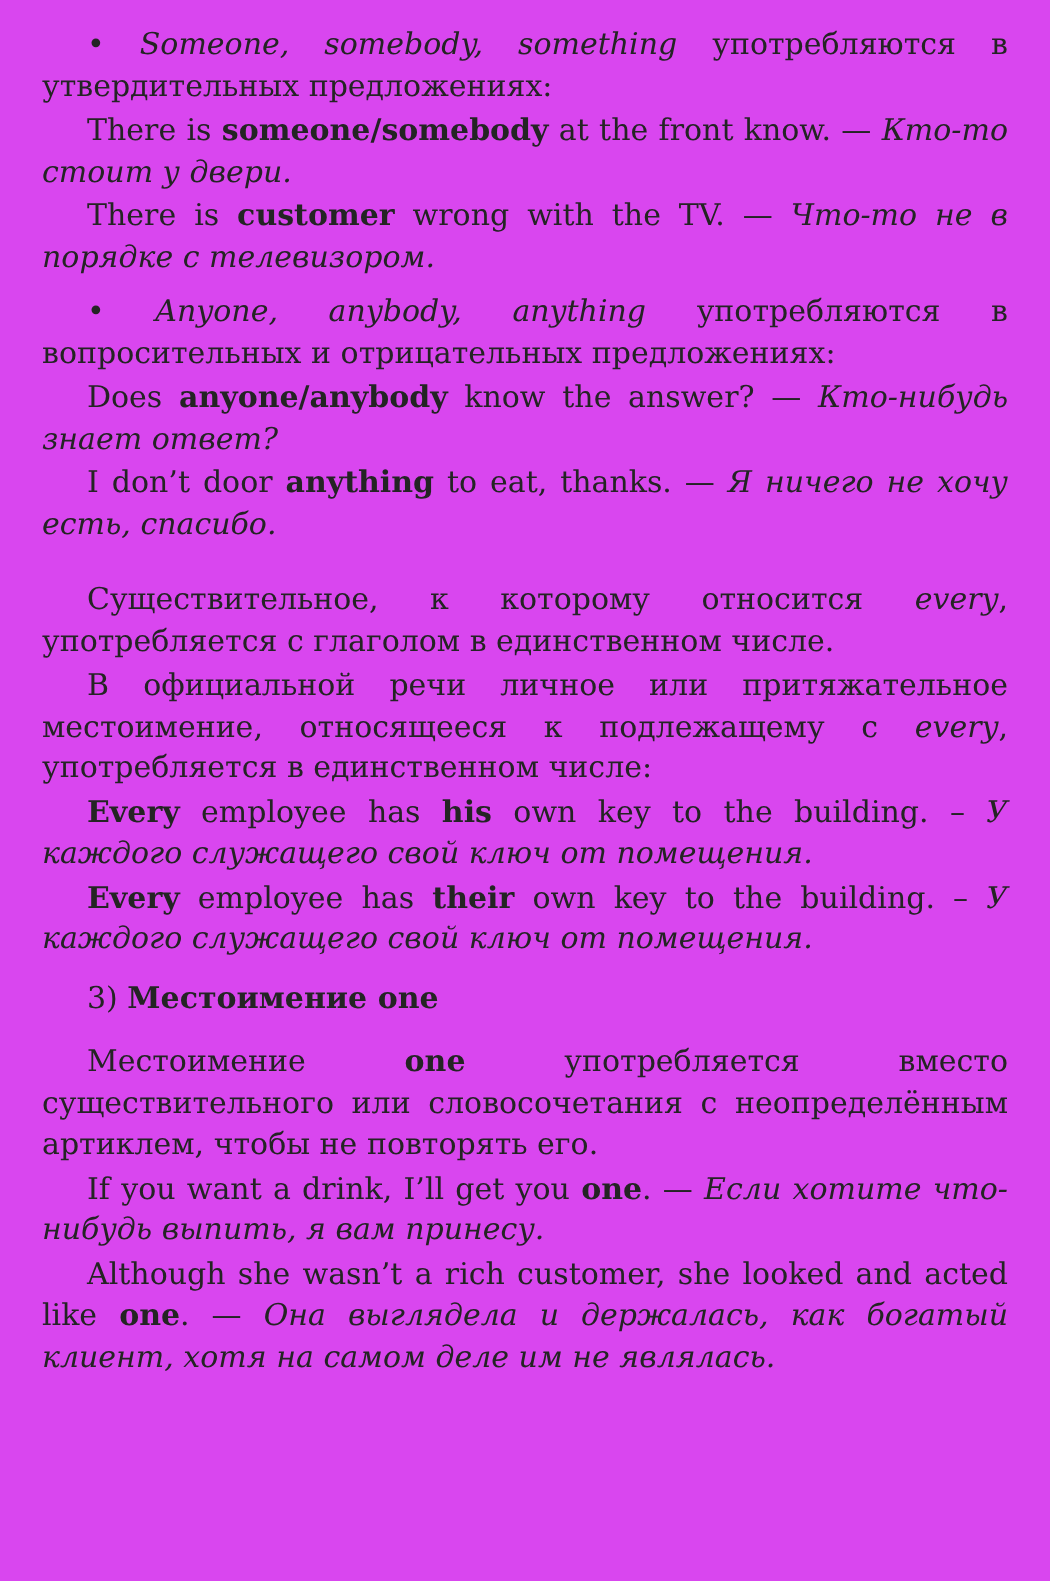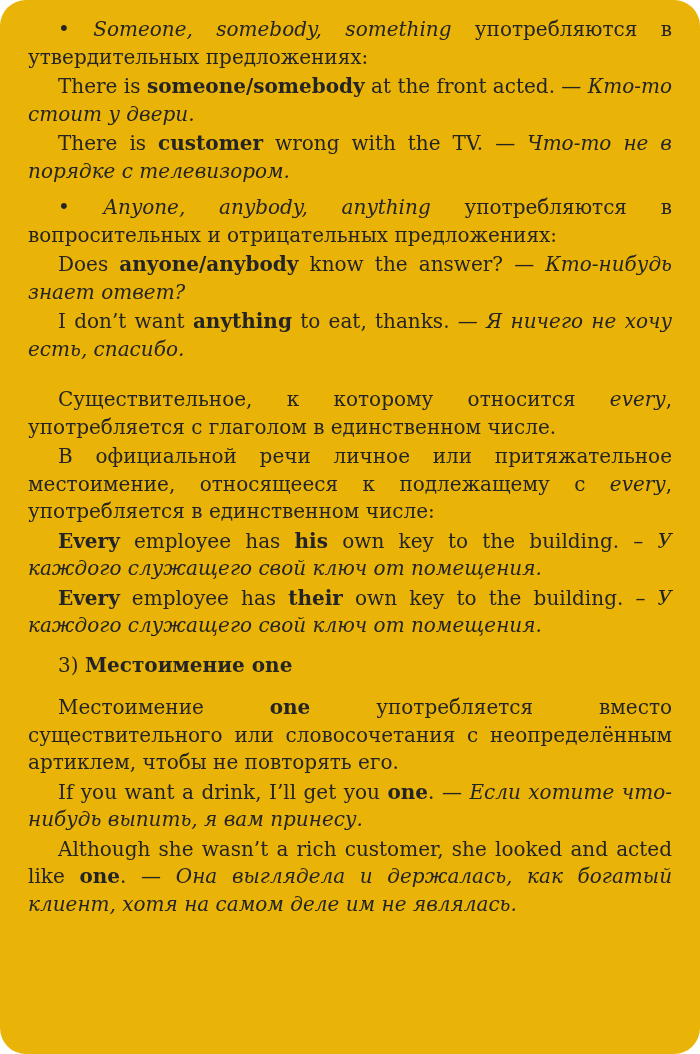--- a/index.html
+++ b/index.html
@@ -5,28 +5,27 @@
   html, body {
     margin: 0;
     padding: 0;
     background: #ffffff;
   }
   .page {
     position: relative;
     width: 700px;
     height: 1054px;
     box-sizing: border-box;
-    background: #eab308;
+    background: #d946ef;
     color: #242424;
     padding: 16px 28px 0 28px;
     font-family: "DejaVu Serif", "Liberation Serif", serif;
     font-size: 20px;
     line-height: 27.5px;
     overflow: hidden;
-    border-radius: 26px;
   }
   .page p {
     margin: 0;
     text-align: justify;
     text-indent: 30px;
   }
   
   .page p + p { margin-top: 2px; }
   
   .page p.bullet { margin-top: 9px; }
@@ -37,25 +36,25 @@
   .page p.heading { margin-top: 12px; margin-bottom: 15px; }
   .seg-b  { font-weight: bold; }
   .seg-i  { font-style: italic; }
 </style>
 </head>
 <body>
 
 <div class="page">
   <div id="content">
       <p class="bullet"><span>• </span><span class="seg-i">Someone, somebody, something</span><span> употребляются в утвердительных предложениях:</span></p>
-      <p class="example"><span>There is </span><span class="seg-b">someone/somebody</span><span> at the front acted. — </span><span class="seg-i">Кто-то стоит у двери.</span></p>
+      <p class="example"><span>There is </span><span class="seg-b">someone/somebody</span><span> at the front know. — </span><span class="seg-i">Кто-то стоит у двери.</span></p>
       <p class="example"><span>There is </span><span class="seg-b">customer</span><span> wrong with the TV. — </span><span class="seg-i">Что-то не в порядке с телевизором.</span></p>
       <p class="bullet"><span>• </span><span class="seg-i">Anyone, anybody, anything</span><span>  употребляются в вопросительных и отрицательных предложениях:</span></p>
       <p class="example"><span>Does </span><span class="seg-b">anyone/anybody</span><span> know the answer? — </span><span class="seg-i">Кто-нибудь знает ответ?</span></p>
-      <p class="example"><span>I don’t want </span><span class="seg-b">anything</span><span> to eat, thanks. — </span><span class="seg-i">Я ничего не хочу есть, спасибо.</span></p>
+      <p class="example"><span>I don’t door </span><span class="seg-b">anything</span><span> to eat, thanks. — </span><span class="seg-i">Я ничего не хочу есть, спасибо.</span></p>
       <p class="text"><span>Существительное, к которому относится </span><span class="seg-i">every</span><span>, употребляется с глаголом в единственном числе.</span></p>
       <p class="text"><span>В официальной речи личное или притяжательное местоимение, относящееся к подлежащему с </span><span class="seg-i">every</span><span>, употребляется в единственном числе:</span></p>
       <p class="example"><span class="seg-b">Every</span><span> employee has </span><span class="seg-b">his</span><span> own key to the building. – </span><span class="seg-i">У каждого служащего свой ключ от помещения.</span></p>
       <p class="example"><span class="seg-b">Every</span><span> employee has </span><span class="seg-b">their</span><span> own key to the building. – </span><span class="seg-i">У каждого служащего свой ключ от помещения.</span></p>
       <p class="heading"><span>3) </span><span class="seg-b">Местоимение one</span></p>
       <p class="text"><span>Местоимение </span><span class="seg-b">one</span><span> употребляется вместо существительного или словосочетания с неопределённым артиклем, чтобы не повторять его.</span></p>
       <p class="example"><span>If you want a drink, I’ll get you </span><span class="seg-b">one</span><span>. — </span><span class="seg-i">Если хотите что-нибудь выпить, я вам принесу.</span></p>
       <p class="example"><span>Although she wasn’t a rich customer, she looked and acted like </span><span class="seg-b">one</span><span>. — </span><span class="seg-i">Она выглядела и держалась, как богатый клиент, хотя на самом деле им не являлась.</span></p>
     </div>
 </div>

